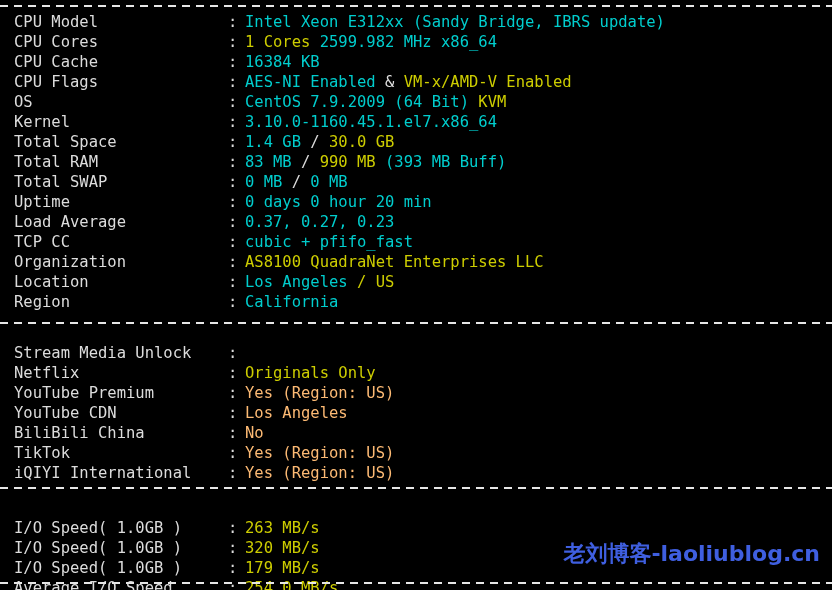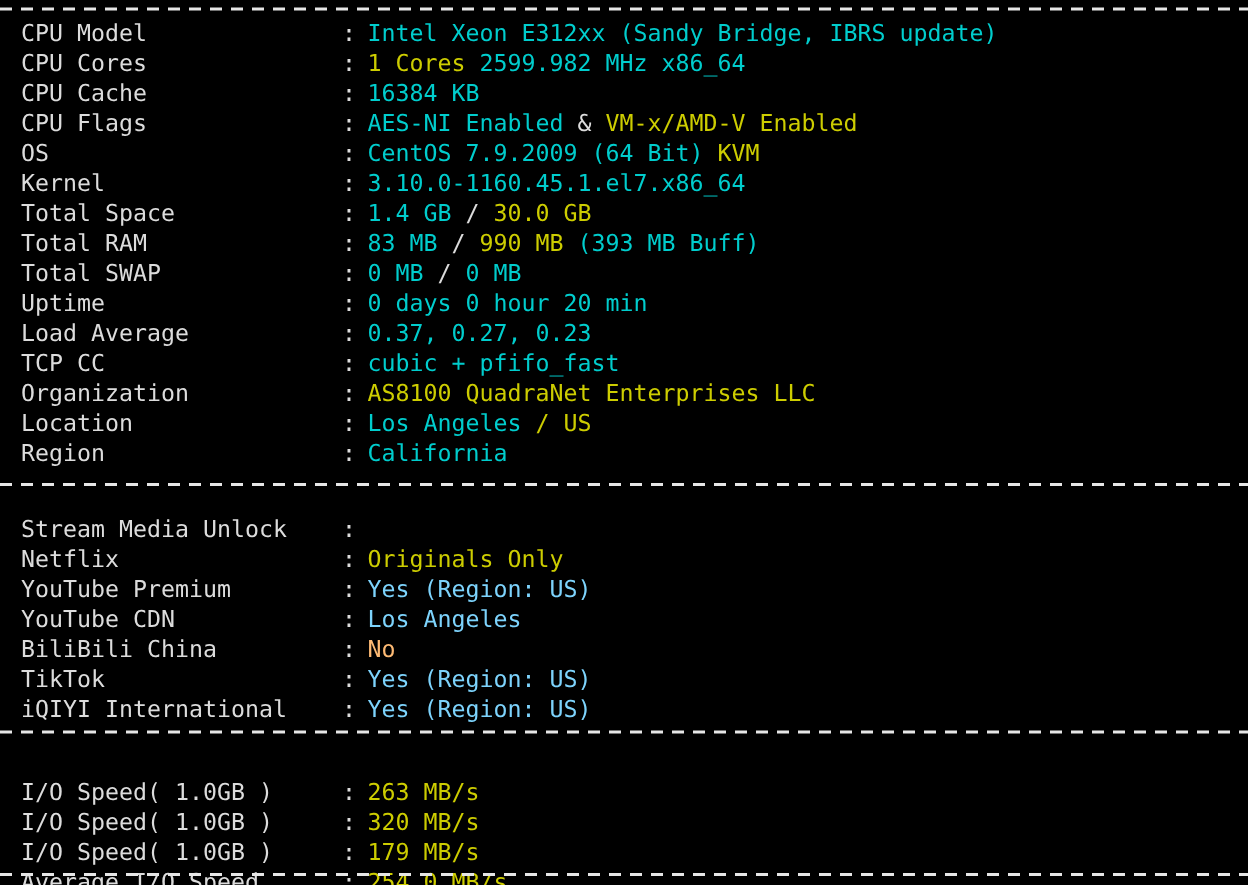--- a/index.html
+++ b/index.html
@@ -64,21 +64,21 @@
   .colon {
     display: inline-block;
     width: 17px;
     color: #dcdcdc;
   }
   .val { white-space: pre; }
 
   
   .c-cyan   { color: #00cdcd; }
   .c-yellow { color: #cdcd00; }
-  .c-green  { color: #7dd3fc; }
+  .c-green  { color: #fdba74; }
   .c-red    { color: #fdba74; }
   .c-white  { color: #dcdcdc; }
 
   
   #watermark {
     position: absolute;
     right: 12px;
     top: 541px;
     font-family: "DejaVu Sans", "Liberation Sans", sans-serif;
     font-size: 22px;
@@ -101,14 +101,15 @@
   <div class="sep sep-stream"></div>
 
   <div class="rows stream"><div class="row"><span class="label">Stream Media Unlock</span><span class="colon">:</span></div><div class="row"><span class="label">Netflix</span><span class="colon">:</span><span class="val c-yellow">Originals Only</span></div><div class="row"><span class="label">YouTube Premium</span><span class="colon">:</span><span class="val c-green">Yes (Region: US)</span></div><div class="row"><span class="label">YouTube CDN</span><span class="colon">:</span><span class="val c-green">Los Angeles</span></div><div class="row"><span class="label">BiliBili China</span><span class="colon">:</span><span class="val c-red">No</span></div><div class="row"><span class="label">TikTok</span><span class="colon">:</span><span class="val c-green">Yes (Region: US)</span></div><div class="row"><span class="label">iQIYI International</span><span class="colon">:</span><span class="val c-green">Yes (Region: US)</span></div></div>
 
   <div class="sep sep-io"></div>
 
   <div class="rows io"><div class="row"><span class="label">I/O Speed( 1.0GB )</span><span class="colon">:</span><span class="val c-yellow">263 MB/s</span></div><div class="row"><span class="label">I/O Speed( 1.0GB )</span><span class="colon">:</span><span class="val c-yellow">320 MB/s</span></div><div class="row"><span class="label">I/O Speed( 1.0GB )</span><span class="colon">:</span><span class="val c-yellow">179 MB/s</span></div><div class="row"><span class="label">Average I/O Speed</span><span class="colon">:</span><span class="val c-yellow">254.0 MB/s</span></div></div>
 
   <div class="sep sep-bottom"></div>
 
+  <div id="watermark">老刘博客-laoliublog.cn</div>
 
 </div>
 
 </body></html>

